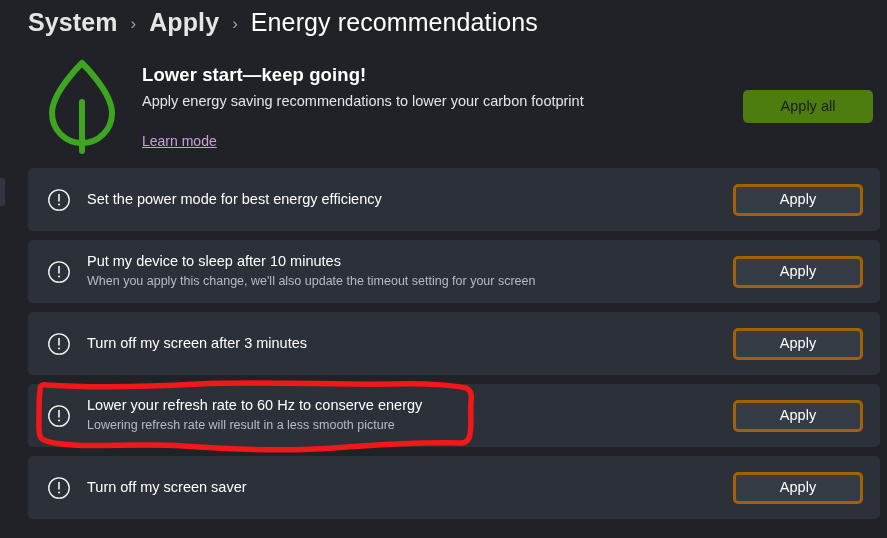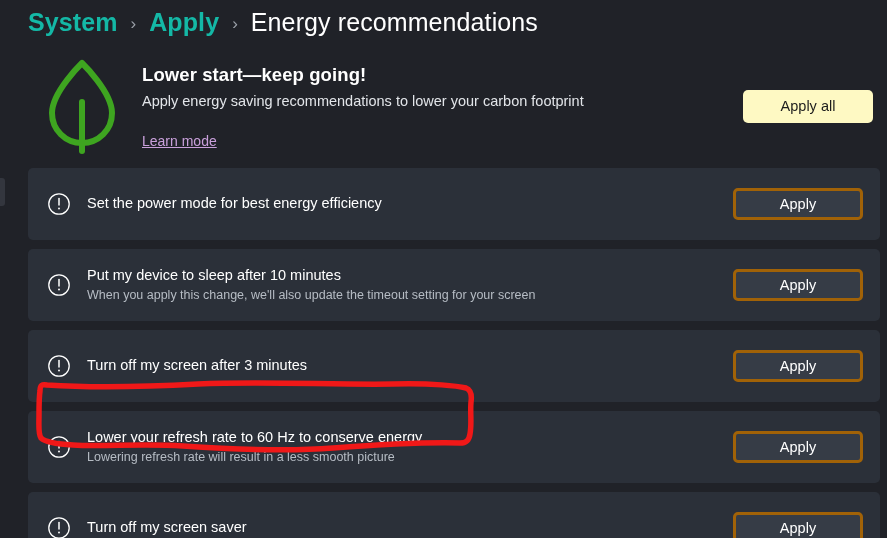--- a/index.html
+++ b/index.html
@@ -34,21 +34,21 @@
     left: 28px;
     top: 2px;
     height: 40px;
     display: flex;
     align-items: center;
     gap: 13px;
   }
   .crumb-link {
     font-size: 25px;
     font-weight: 600;
-    color: #14b8a6;
+    color: #e5e5e5;
     letter-spacing: 0.1px;
     cursor: pointer;
     white-space: nowrap;
   }
   .crumb-sep {
     font-size: 17px;
     color: #9aa0a8;
     line-height: 1;
     position: relative;
     top: 1px;
@@ -104,21 +104,21 @@
     font-size: 14px;
     color: #c9a0db;
     cursor: pointer;
     line-height: 1.4;
   }
 
   .apply-all-btn {
     flex: 0 0 auto;
     width: 130px;
     height: 33px;
-    background: #fef9c3;
+    background: #4d7c0f;
     color: #1c1c1c;
     border: none;
     border-radius: 5px;
     font-family: "Liberation Sans", sans-serif;
     font-size: 14.5px;
     font-weight: 400;
     cursor: pointer;
     margin-right: 7px;
     line-height: 1;
   }
@@ -130,21 +130,21 @@
     top: 168px;
     width: 852px;
     display: flex;
     flex-direction: column;
     gap: 9px;
   }
   .rec-row {
     position: relative;
     background: #2b3039;
     border-radius: 5px;
-    height: 72px;
+    height: 63px;
     display: flex;
     align-items: center;
     padding: 0 17px 0 18px;
     cursor: default;
   }
   .rec-icon {
     flex: 0 0 auto;
     width: 25px;
     height: 25px;
     margin-right: 16px;

